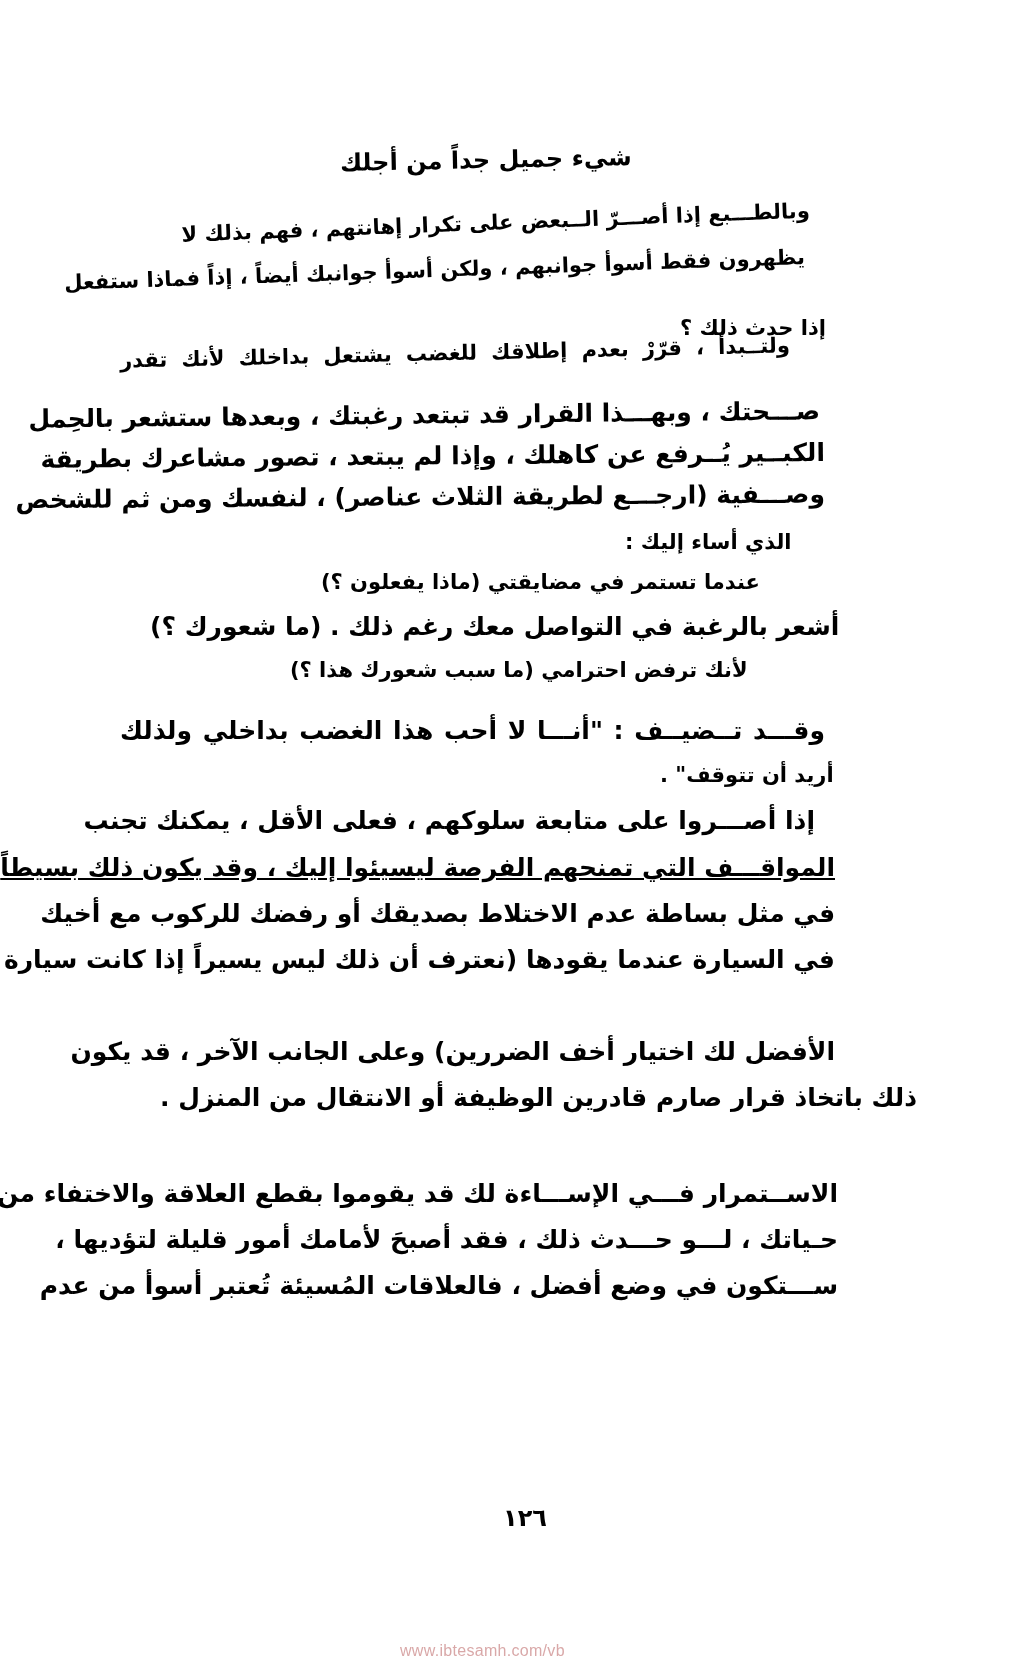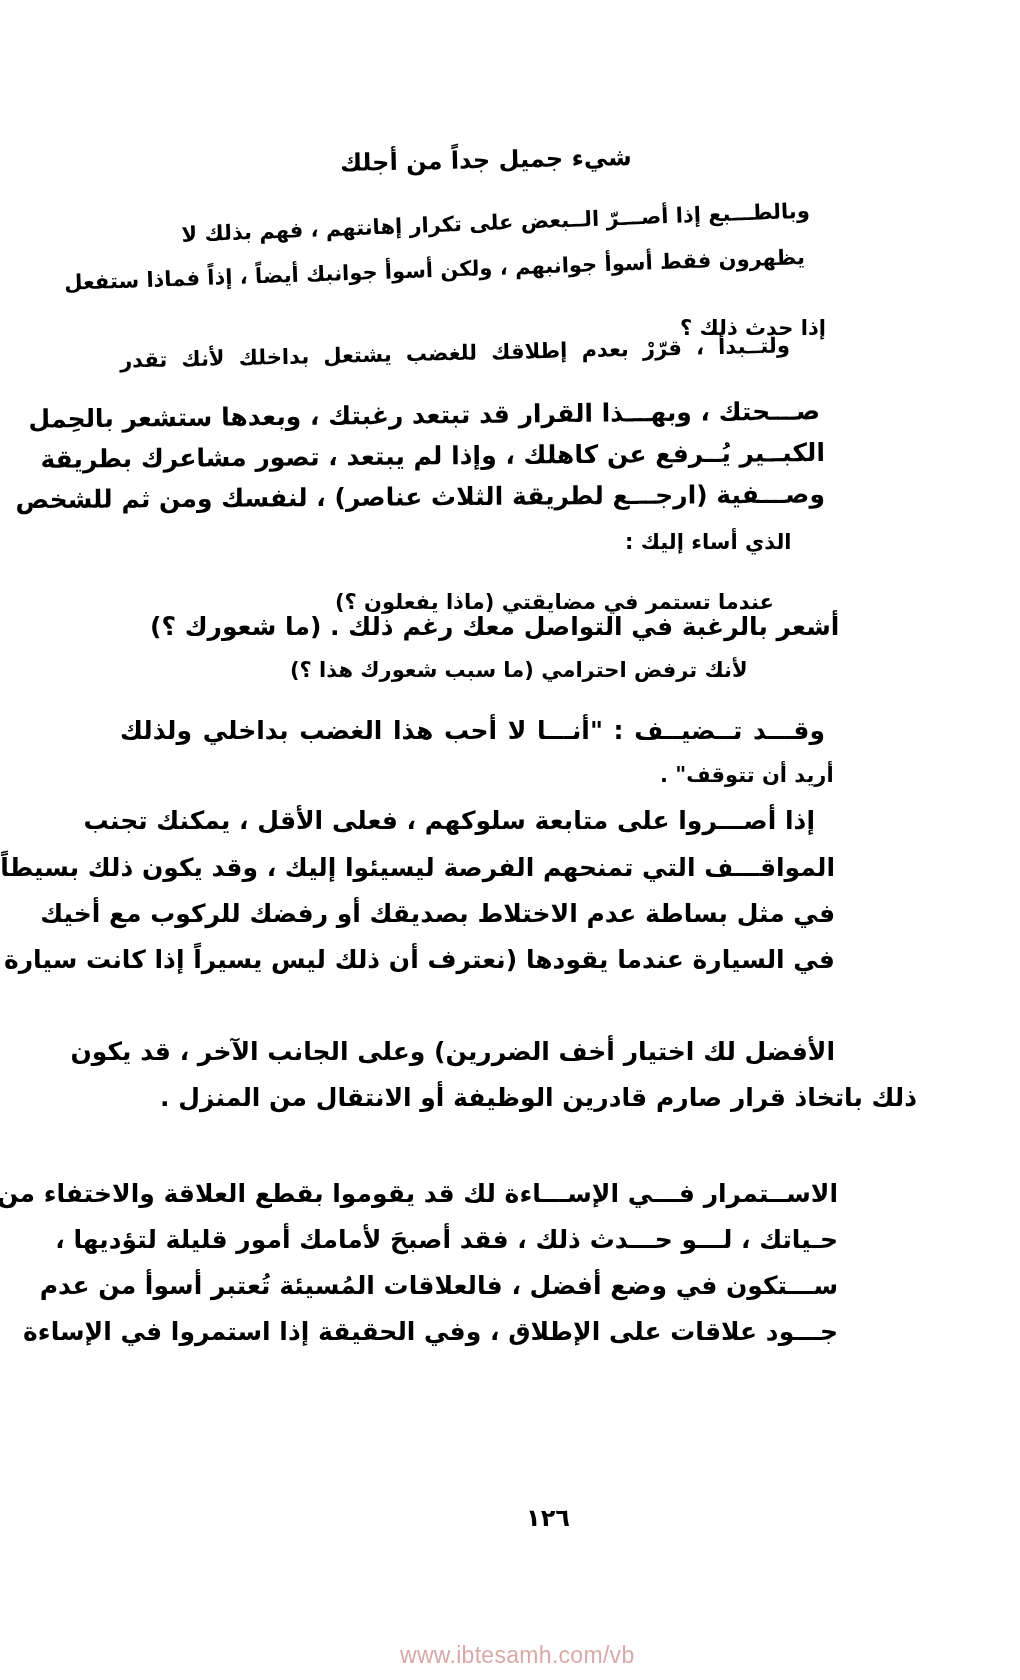--- a/index.html
+++ b/index.html
@@ -4,56 +4,55 @@
   <style>
     html, body { margin: 0; padding: 0; background: #ffffff; }
     body { width: 1020px; height: 1680px; position: relative; overflow: hidden;
            font-family: "DejaVu Sans", "Liberation Sans", sans-serif; color: #000; }
     .page { position: absolute; left: 0; top: 0; width: 1020px; height: 1680px; }
     .line { position: absolute; direction: rtl; white-space: nowrap; font-weight: bold; line-height: 1; }
     .title { font-size: 24px; }
     .small { font-size: 21px; }
     .big { font-size: 25px; }
     .justify { text-align: justify; text-align-last: justify; }
-    .pagenum { position: absolute; left: 480px; top: 1504px; width: 90px; 
+    .pagenum { position: absolute; left: 480px; top: 1504px; width: 90px; text-align: center;
                font-size: 24px; font-weight: bold; direction: rtl; }
-    .watermark { position: absolute; left: 400px; top: 1642px; font-size: 23px; color: #d9a8a8;
+    .watermark { position: absolute; left: 400px; top: 1642px; font-size: 16px; color: #d9a8a8;
                  font-family: "Liberation Sans", sans-serif; letter-spacing: 0.3px; }
   </style>
 </head>
 <body>
 
 <div class="page">
 
   <div class="line title" style="left:340px; top:148px; transform:rotate(-1.2deg);">شيء جميل جداً من أجلك</div>
 
   <div class="line small justify" style="left:215px; top:212px; width:595px; transform:rotate(-2.2deg);">وبالطـــبع إذا أصـــرّ الــبعض على تكرار إهانتهم ، فهم بذلك لا</div>
   <div class="line small justify" style="left:175px; top:258px; width:630px; transform:rotate(-2deg);">يظهرون فقط أسوأ جوانبهم ، ولكن أسوأ جوانبك أيضاً ، إذاً فماذا ستفعل</div>
   <div class="line small" style="left:680px; top:318px;">إذا حدث ذلك ؟</div>
   <div class="line small justify" style="left:120px; top:343px; width:670px; transform:rotate(-1.3deg);">ولتــبدأ ، قرّرْ بعدم إطلاقك للغضب يشتعل بداخلك لأنك تقدر</div>
   <div class="line big justify" style="left:120px; top:402px; width:700px; transform:rotate(-0.6deg);">صـــحتك ، وبهـــذا القرار قد تبتعد رغبتك ، وبعدها ستشعر بالحِمل</div>
   <div class="line big justify" style="left:120px; top:443px; width:705px; transform:rotate(-0.5deg);">الكبــير يُــرفع عن كاهلك ، وإذا لم يبتعد ، تصور مشاعرك بطريقة</div>
   <div class="line big justify" style="left:120px; top:484px; width:705px; transform:rotate(-0.4deg);">وصـــفية (ارجـــع لطريقة الثلاث عناصر) ، لنفسك ومن ثم للشخص</div>
   <div class="line small" style="left:625px; top:532px;">الذي أساء إليك :</div>
 
-  <div class="line small" style="left:335px; top:572px;margin-top:20px;">عندما تستمر في مضايقتي (ماذا يفعلون ؟)</div>
+  <div class="line small" style="left:321px; top:572px;">عندما تستمر في مضايقتي (ماذا يفعلون ؟)</div>
   <div class="line small" style="left:290px; top:660px;">لأنك ترفض احترامي (ما سبب شعورك هذا ؟)</div>
   <div class="line big" style="left:150px; top:614px;">أشعر بالرغبة في التواصل معك رغم ذلك . (ما شعورك ؟)</div>
 
   <div class="line big justify" style="left:120px; top:718px; width:705px;">وقـــد تــضيــف : "أنـــا لا أحب هذا الغضب بداخلي ولذلك</div>
   <div class="line small" style="left:660px; top:765px;">أريد أن تتوقف" .</div>
 
   <div class="line big justify" style="left:120px; top:808px; width:695px;">إذا أصـــروا على متابعة سلوكهم ، فعلى الأقل ، يمكنك تجنب</div>
-  <div class="line big justify" style="left:120px; top:855px; width:715px;">المواقـــف التي تمنحهم الفرصة ليسيئوا إليك ، وقد يكون ذلك بسيطاً</div>
+  <div class="line big justify" style="left:120px; top:855px; width:715px;text-decoration:underline;">المواقـــف التي تمنحهم الفرصة ليسيئوا إليك ، وقد يكون ذلك بسيطاً</div>
   <div class="line big justify" style="left:120px; top:901px; width:715px;">في مثل بساطة عدم الاختلاط بصديقك أو رفضك للركوب مع أخيك</div>
   <div class="line big justify" style="left:120px; top:947px; width:715px;">في السيارة عندما يقودها (نعترف أن ذلك ليس يسيراً إذا كانت سيارة</div>
   <div class="line big justify" style="left:120px; top:1039px; width:715px;">الأفضل لك اختيار أخف الضررين) وعلى الجانب الآخر ، قد يكون</div>
   <div class="line big" style="left:160px; top:1085px;">ذلك باتخاذ قرار صارم قادرين الوظيفة أو الانتقال من المنزل .</div>
 
   <div class="line big justify" style="left:120px; top:1181px; width:718px;">الاســتمرار فـــي الإســـاءة لك قد يقوموا بقطع العلاقة والاختفاء من</div>
   <div class="line big justify" style="left:120px; top:1227px; width:718px;">حـياتك ، لـــو حـــدث ذلك ، فقد أصبحَ لأمامك أمور قليلة لتؤديها ،</div>
   <div class="line big justify" style="left:120px; top:1273px; width:718px;">ســـتكون في وضع أفضل ، فالعلاقات المُسيئة تُعتبر أسوأ من عدم</div>
-  <div class="line big justify" style="left:120px; top:1319px; width:718px;">جـــود علاقات على الإطلاق ، وفي الحقيقة إذا استمروا في الإساءة</div>
 
   <div class="pagenum">١٢٦</div>
 
   <div class="watermark">www.ibtesamh.com/vb</div>
 </div>
 
 </body></html>

